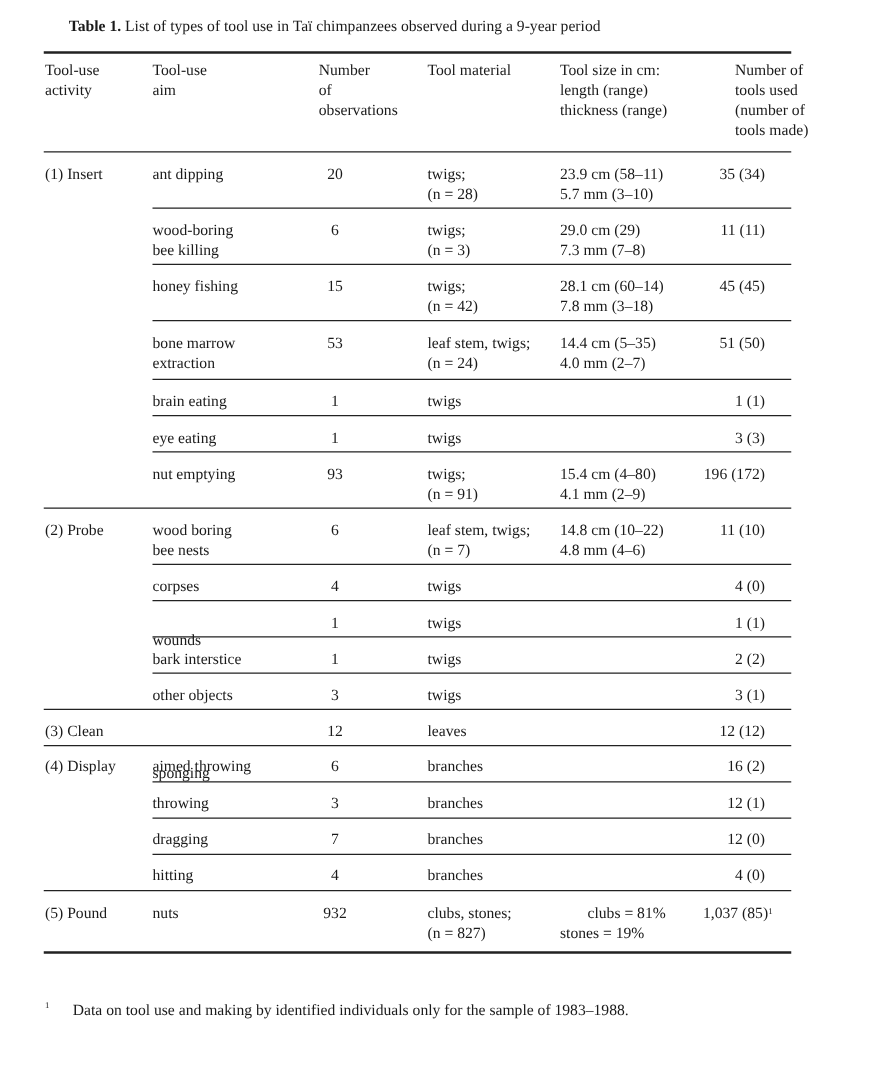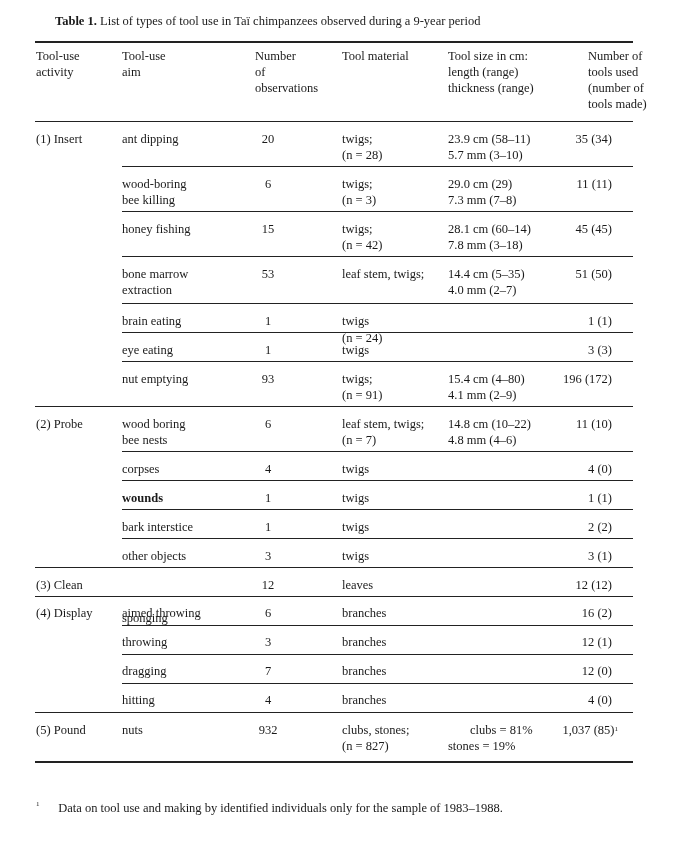--- a/index.html
+++ b/index.html
@@ -71,21 +71,21 @@
     <div class="cell" style="left: 342px; top: 221px;">twigs;</div>
     <div class="cell" style="left: 342px; top: 237px;">(n = 42)</div>
     <div class="cell" style="left: 448px; top: 221px;">28.1 cm (60–14)</div>
     <div class="cell" style="left: 448px; top: 237px;">7.8 mm (3–18)</div>
     <div class="cell" style="right: 87px; top: 221px;"><span>45 (45)</span></div>
     <div class="rule" style="left: 122px; width: 511px; top: 256px;"></div>
     <div class="cell" style="left: 122px; top: 266px;">bone marrow</div>
     <div class="cell" style="left: 122px; top: 282px;">extraction</div>
     <div class="cell" style="left: 268px; top: 266px; transform: translateX(-50%);">53</div>
     <div class="cell" style="left: 342px; top: 266px;">leaf stem, twigs;</div>
-    <div class="cell" style="left: 342px; top: 282px; margin-top: 48px;">(n = 24)</div>
+    <div class="cell" style="left: 342px; top: 282px;">(n = 24)</div>
     <div class="cell" style="left: 448px; top: 266px;">14.4 cm (5–35)</div>
     <div class="cell" style="left: 448px; top: 282px;">4.0 mm (2–7)</div>
     <div class="cell" style="right: 87px; top: 266px;"><span>51 (50)</span></div>
     <div class="rule" style="left: 122px; width: 511px; top: 303px;"></div>
     <div class="cell" style="left: 122px; top: 313px;">brain eating</div>
     <div class="cell" style="left: 268px; top: 313px; transform: translateX(-50%);">1</div>
     <div class="cell" style="left: 342px; top: 313px;">twigs</div>
     <div class="cell" style="right: 87px; top: 313px;"><span>1 (1)</span></div>
     <div class="rule" style="left: 122px; width: 511px; top: 332px;"></div>
     <div class="cell" style="left: 122px; top: 342px;">eye eating</div>
@@ -109,21 +109,21 @@
     <div class="cell" style="left: 342px; top: 432px;">(n = 7)</div>
     <div class="cell" style="left: 448px; top: 416px;">14.8 cm (10–22)</div>
     <div class="cell" style="left: 448px; top: 432px;">4.8 mm (4–6)</div>
     <div class="cell" style="right: 87px; top: 416px;"><span>11 (10)</span></div>
     <div class="rule" style="left: 122px; width: 511px; top: 451px;"></div>
     <div class="cell" style="left: 122px; top: 461px;">corpses</div>
     <div class="cell" style="left: 268px; top: 461px; transform: translateX(-50%);">4</div>
     <div class="cell" style="left: 342px; top: 461px;">twigs</div>
     <div class="cell" style="right: 87px; top: 461px;"><span>4 (0)</span></div>
     <div class="rule" style="left: 122px; width: 511px; top: 480px;"></div>
-    <div class="cell" style="left: 122px; top: 490px; font-weight: bold;">wounds</div>
+    <div class="cell" style="left: 122px; top: 504px;">wounds</div>
     <div class="cell" style="left: 268px; top: 490px; transform: translateX(-50%);">1</div>
     <div class="cell" style="left: 342px; top: 490px;">twigs</div>
     <div class="cell" style="right: 87px; top: 490px;"><span>1 (1)</span></div>
     <div class="rule" style="left: 122px; width: 511px; top: 509px;"></div>
     <div class="cell" style="left: 122px; top: 519px;">bark interstice</div>
     <div class="cell" style="left: 268px; top: 519px; transform: translateX(-50%);">1</div>
     <div class="cell" style="left: 342px; top: 519px;">twigs</div>
     <div class="cell" style="right: 87px; top: 519px;"><span>2 (2)</span></div>
     <div class="rule" style="left: 122px; width: 511px; top: 538px;"></div>
     <div class="cell" style="left: 122px; top: 548px;">other objects</div>

